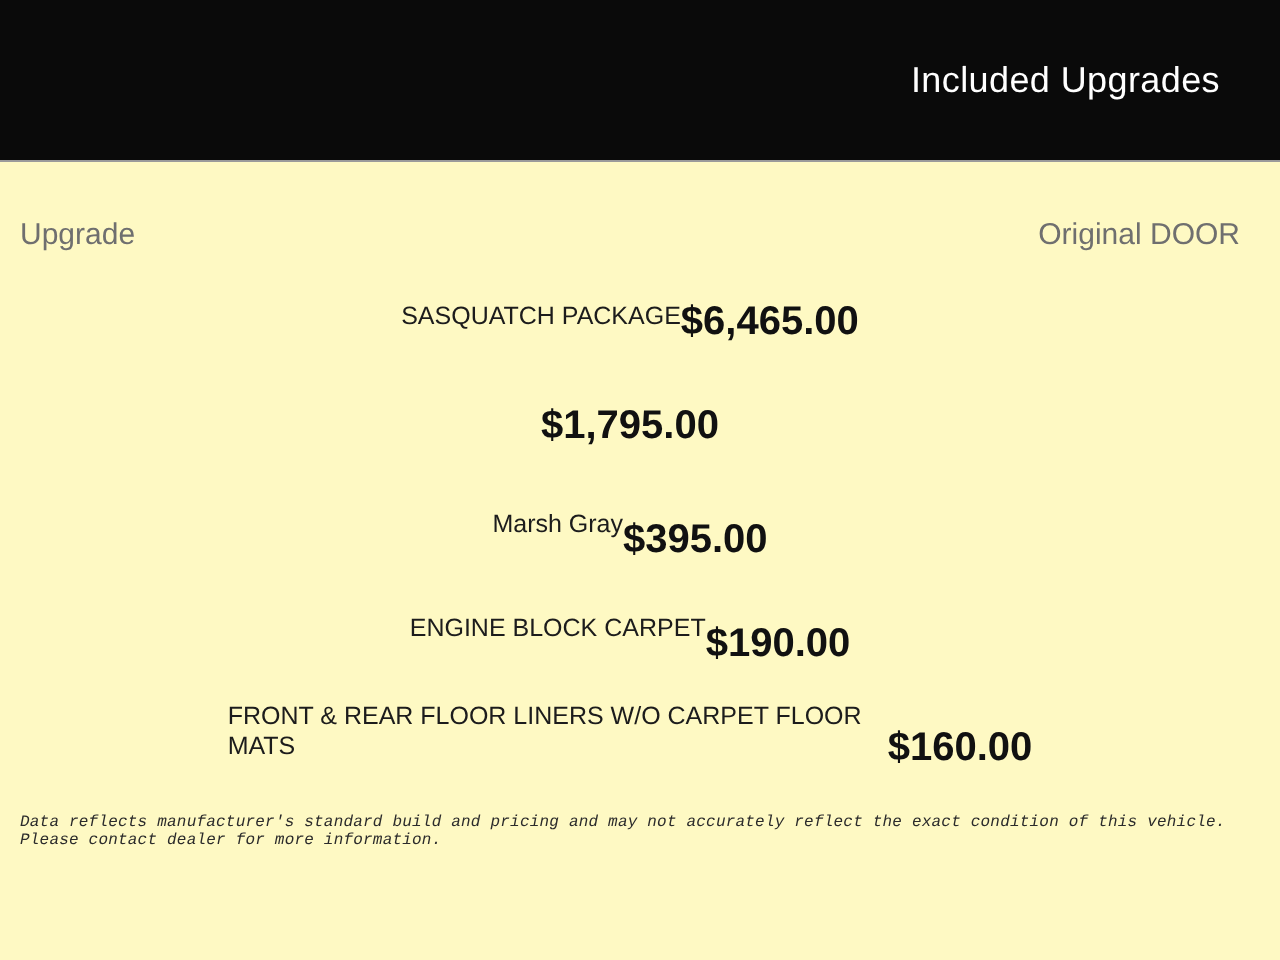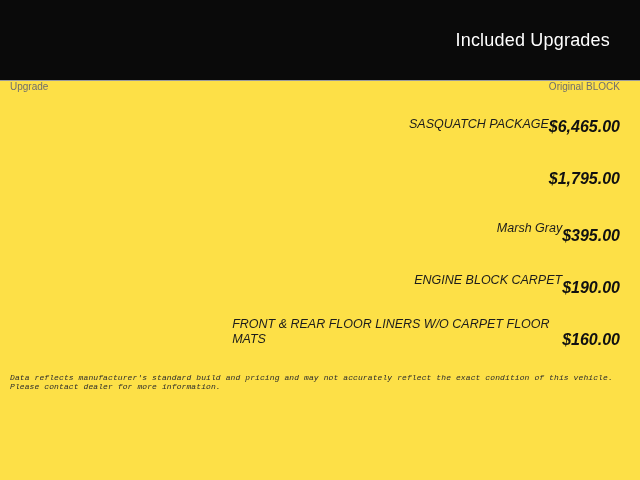--- a/index.html
+++ b/index.html
@@ -5,21 +5,21 @@
   html, body {
     margin: 0;
     padding: 0;
     background: #ffffff;
     font-family: "Liberation Sans", sans-serif;
   }
   .app {
     position: relative;
     width: 640px;
     height: 480px;
-    background: #fde047;
+    background: #fef9c3;
     overflow: hidden;
   }
   .topbar {
     height: 81px;
     background: #0a0a0a;
     border-bottom: 1px solid #9a9a9a;
     box-sizing: border-box;
     display: flex;
     align-items: center;
     justify-content: flex-end;
@@ -32,42 +32,41 @@
     font-weight: 400;
     letter-spacing: 0.2px;
   }
   .content {
     padding: 0 20px 0 10px;
   }
   .cols {
     display: flex;
     justify-content: space-between;
     align-items: baseline;
-    padding-top: 0;
-    font-size: 10px;
+    padding-top: 28px;
+    font-size: 15px;
     color: #6f6f6f;
   }
   .rows {
     margin-top: 6px;
   }
   .row {
     min-height: 52px;
     display: flex;
-    justify-content: flex-end;
+    justify-content: center;
     align-items: center;
-    font-style: italic;
   }
   .name {
     font-size: 12.5px;
     line-height: 15px;
     color: #1c1c1c;
     max-width: 330px;
   }
   .price {
-    font-size: 16px;
+    font-size: 20px;
     font-weight: 700;
     color: #111111;
     white-space: nowrap;
     position: relative;
     top: 3px;
   }
   .row:nth-child(n+3) .price { top: 8px; }
   .row:nth-child(6) .price { top: 2px; }
   .disclaimer {
     margin: 15px 0 0 0;
@@ -84,21 +83,21 @@
 <div class="app">
 
   <header class="topbar">
     <h1 class="title">Included Upgrades</h1>
   </header>
 
   <main class="content">
 
     <div class="cols">
       <span class="col-label">Upgrade</span>
-      <span class="col-label">Original BLOCK</span>
+      <span class="col-label">Original DOOR</span>
     </div>
 
     <div class="rows">
       <div class="row">
         <span class="name">SASQUATCH PACKAGE</span>
         <span class="price">$6,465.00</span>
       </div>
       <div class="row">
         <span class="price">$1,795.00</span>
       </div>

